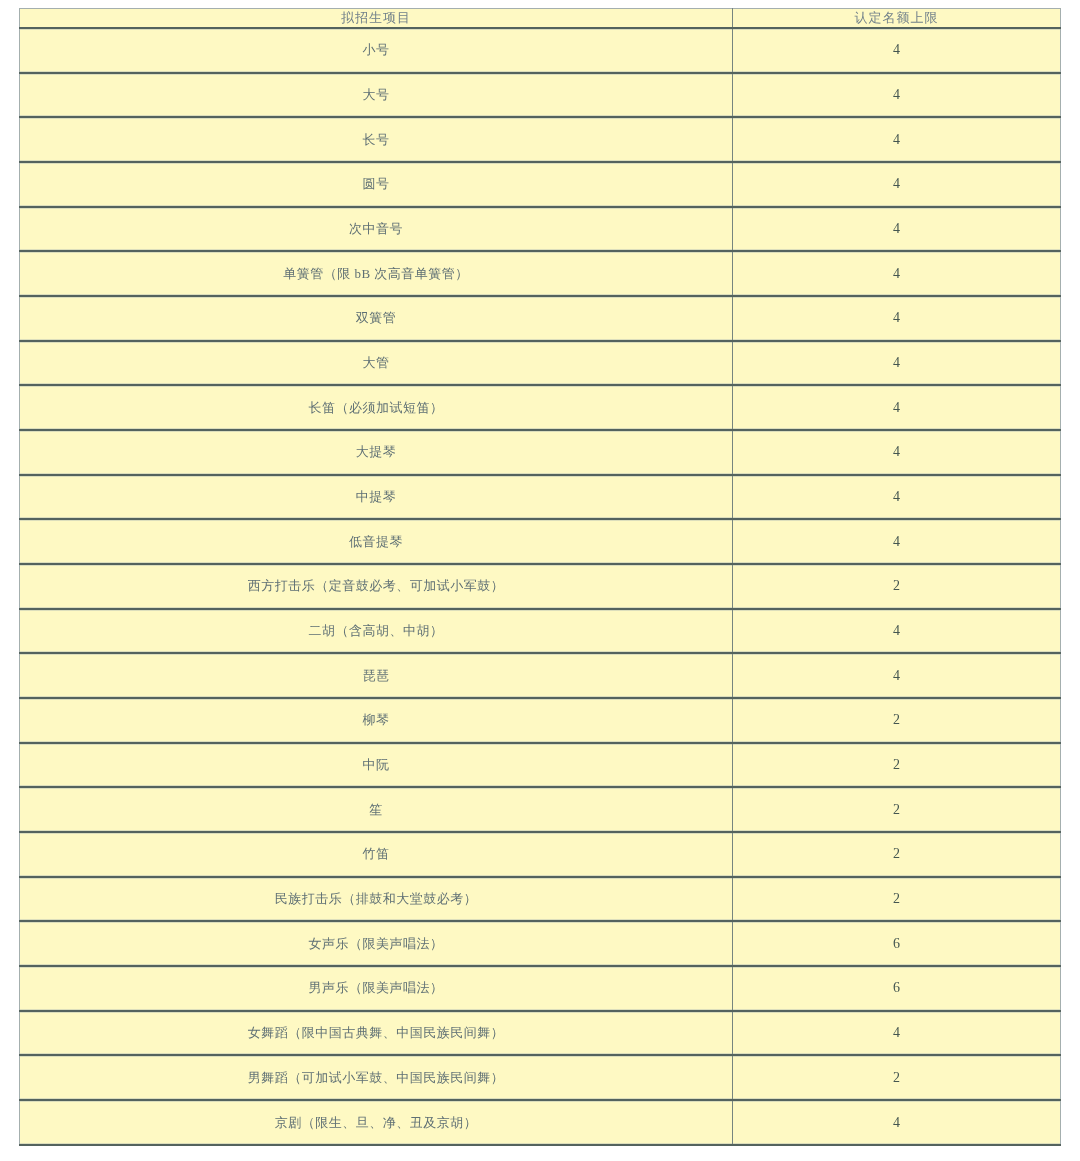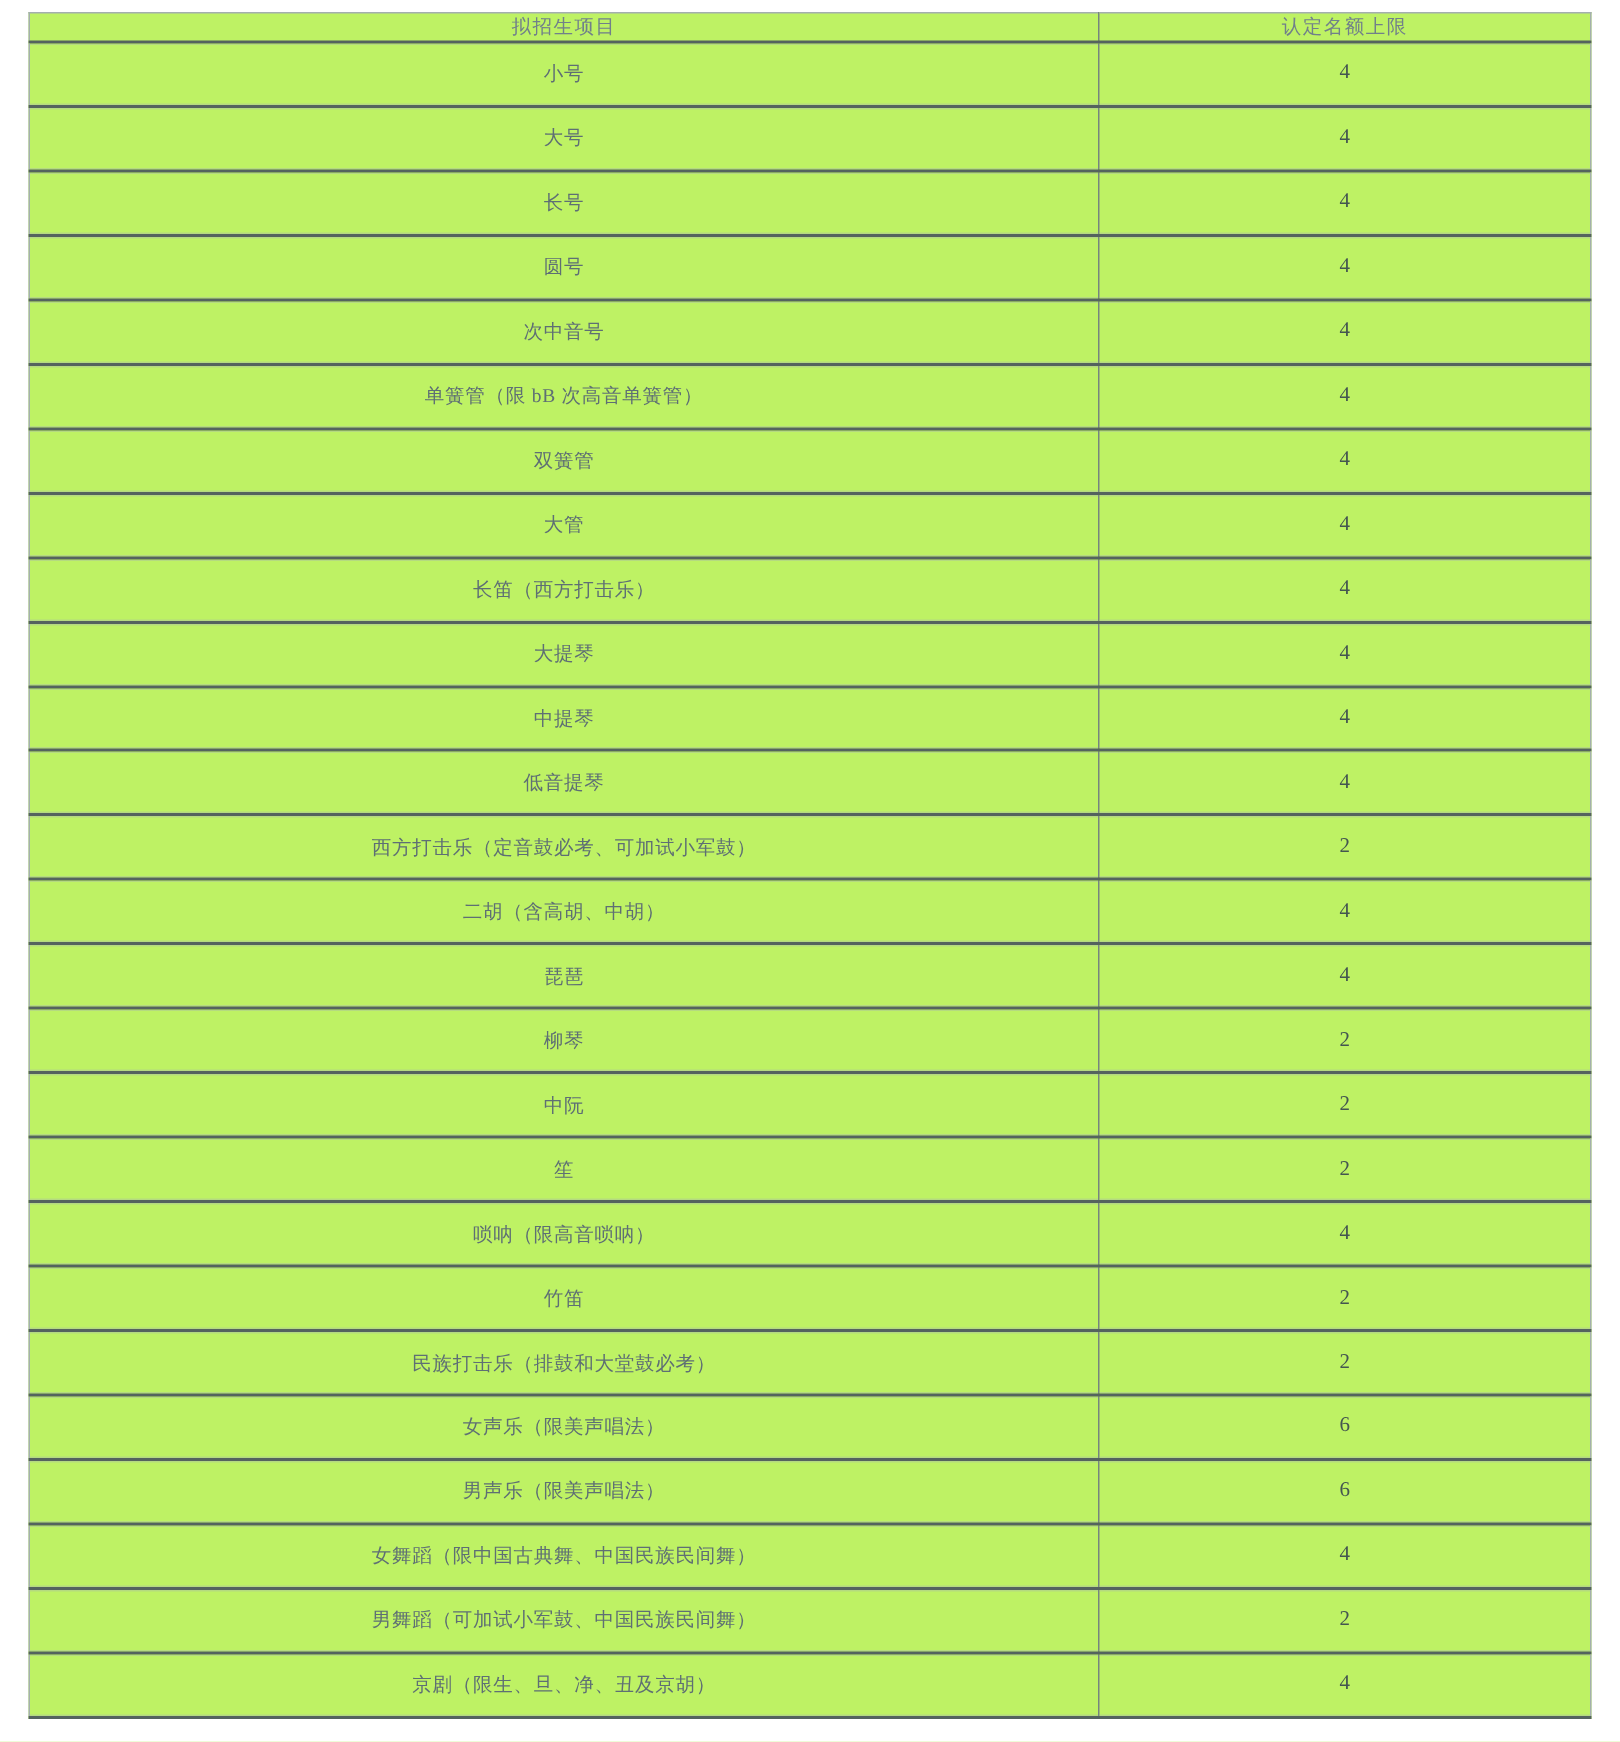--- a/index.html
+++ b/index.html
@@ -13,21 +13,21 @@
   }
   html,body{margin:0;padding:0;background:#ffffff;}
   body{
     width:1080px;height:1161px;overflow:hidden;position:relative;
     font-family:"Liberation Serif","DejaVu Serif",serif;
   }
   .table-wrap{position:absolute;left:19px;top:8px;width:1042px;height:1138px;}
   table.quota-table{
     width:100%;height:100%;
     border-collapse:collapse;table-layout:fixed;
-    background:#bef264;
+    background:#fef9c3;
     border:1px solid var(--outer-border);
     border-bottom:2px solid var(--sep-color);
   }
   th,td{
     text-align:center;vertical-align:middle;
     padding:0 6px;font-weight:normal;
     overflow:hidden;white-space:nowrap;
   }
   th{font-size:13px;color:var(--header-text);letter-spacing:1px;}
   col.project-col{width:68.5%;}
@@ -88,21 +88,21 @@
     <td class="project-cell">双簧管</td>
     <td class="quota-cell">4</td>
   </tr>
 
   <tr>
     <td class="project-cell">大管</td>
     <td class="quota-cell">4</td>
   </tr>
 
   <tr>
-    <td class="project-cell">长笛（西方打击乐）</td>
+    <td class="project-cell">长笛（必须加试短笛）</td>
     <td class="quota-cell">4</td>
   </tr>
 
 
   <tr>
     <td class="project-cell">大提琴</td>
     <td class="quota-cell">4</td>
   </tr>
 
   <tr>
@@ -139,24 +139,20 @@
   <tr>
     <td class="project-cell">中阮</td>
     <td class="quota-cell">2</td>
   </tr>
 
   <tr>
     <td class="project-cell">笙</td>
     <td class="quota-cell">2</td>
   </tr>
 
-  <tr>
-    <td class="project-cell">唢呐（限高音唢呐）</td>
-    <td class="quota-cell">4</td>
-  </tr>
 
   <tr>
     <td class="project-cell">竹笛</td>
     <td class="quota-cell">2</td>
   </tr>
 
   <tr>
     <td class="project-cell">民族打击乐（排鼓和大堂鼓必考）</td>
     <td class="quota-cell">2</td>
   </tr>

